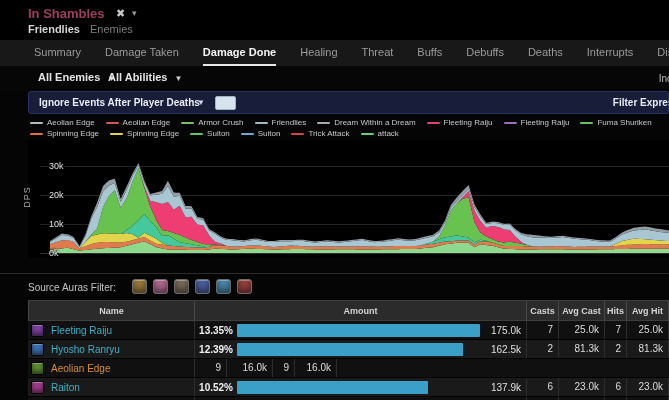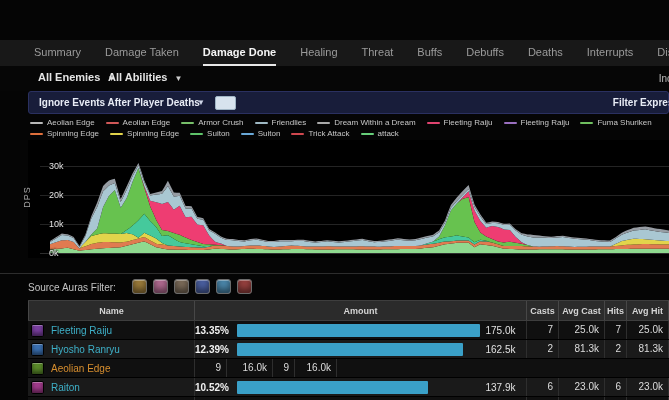--- a/index.html
+++ b/index.html
@@ -67,31 +67,37 @@
   .t-head .cell:first-child { border-left:1px solid #474747; }
   .t-row { display:flex; height:19px; border-bottom:1px solid #000; cursor:pointer; }
   .t-row.odd { background:#101010; }
   .t-row.even { background:#1a1a1a; }
   .t-row .cell { border-right:1px solid #2e2e2e; overflow:hidden; }
   .c-name { display:flex; align-items:center; padding-left:3px; }
   .ability-icon { width:13px; height:13px; border:1px solid #000; border-radius:2px; margin-right:7px; flex:0 0 auto;
     box-shadow:inset 0 1px 0 rgba(255,255,255,.3), inset 0 -3px 4px rgba(0,0,0,.5); }
   .ability-name { font-size:10px; text-decoration:none; white-space:nowrap; }
   .c-amount { display:flex; align-items:center; }
-  .pct { width:38px; text-align:left; font-size:10px; font-weight:bold; color:#f0f0f0; flex:0 0 auto; }
+  .pct { width:38px; text-align:right; font-size:10px; font-weight:bold; color:#f0f0f0; flex:0 0 auto; }
   .bar-track { flex:1 1 auto; margin-left:4px; height:13px; position:relative; }
   .bar { position:absolute; left:0; top:0; height:13px; border-radius:1px; }
-  .amt { width:46px; text-align:center; font-size:10px; color:#e0e0e0; padding-right:5px; flex:0 0 auto; }
+  .amt { width:46px; text-align:right; font-size:10px; color:#e0e0e0; padding-right:5px; flex:0 0 auto; }
   .c-num { font-size:10px; color:#dcdcdc; text-align:right; line-height:18px; padding-right:5px; }
 </style>
 </head>
 <body>
 
 <div id="page">
 
+  <div id="titlebar">
+    <span id="fight-title">In Shambles</span>
+    <span id="fight-close">✖</span>
+    <span id="fight-caret">▾</span>
+    <div id="subnav"><span class="on">Friendlies</span><span class="off">Enemies</span></div>
+  </div>
 
   <div id="tabbar">
       <span class="tab">Summary</span>
       <span class="tab">Damage Taken</span>
       <span class="tab active">Damage Done</span>
       <span class="tab">Healing</span>
       <span class="tab">Threat</span>
       <span class="tab">Buffs</span>
       <span class="tab">Debuffs</span>
       <span class="tab">Deaths</span>

